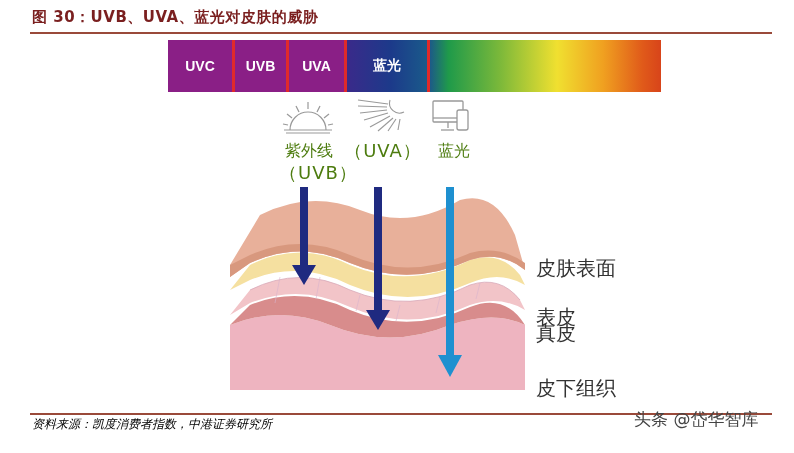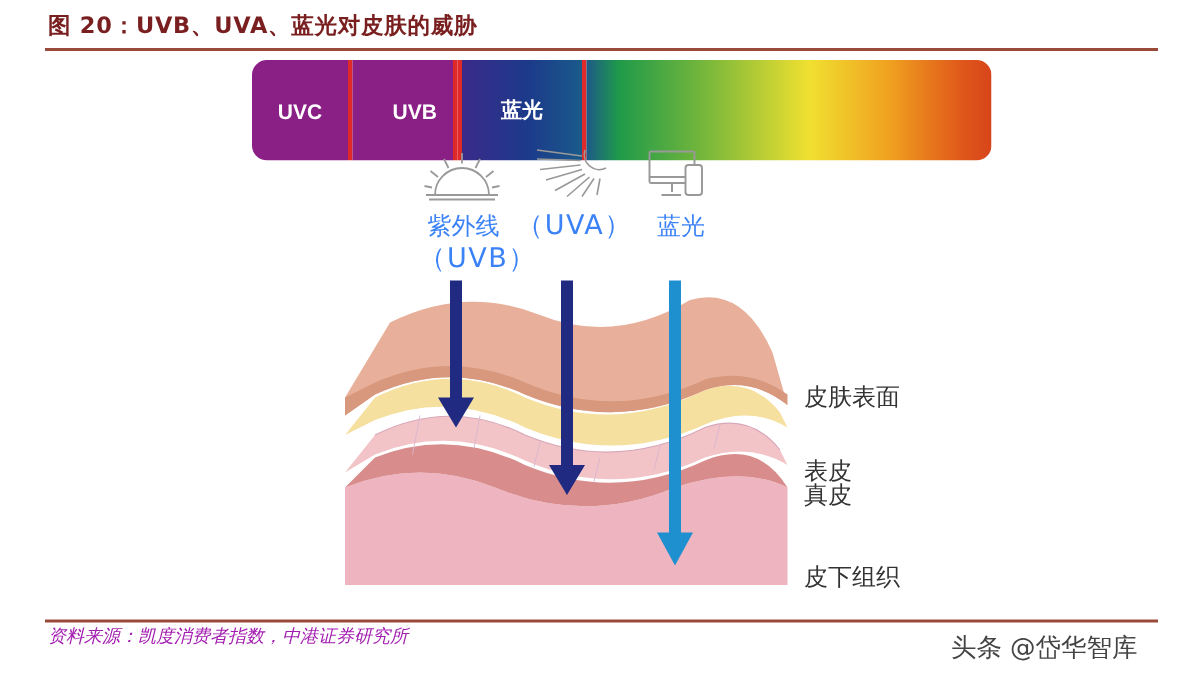--- a/index.html
+++ b/index.html
@@ -1,51 +1,54 @@
 <!DOCTYPE html>
 <html><head>
 <meta charset="utf-8">
 <style>
   html, body { margin:0; padding:0; background:#ffffff; }
   body { width:794px; height:453px; position:relative; overflow:hidden;
          font-family:"DejaVu Sans","Liberation Sans",sans-serif; }
   .title { position:absolute; left:32px; top:8px; font-size:15px; font-weight:bold;
            color:#7a1f1f; letter-spacing:0.5px; }
   .rule { position:absolute; left:30px; width:742px; height:2px; background:#9a4a3a; }
-  .spectrum { position:absolute; left:168px; top:40px; width:493px; height:67px;
-              display:flex; overflow:hidden;border-radius:10px; }
+  .spectrum { position:absolute; left:168px; top:40px; width:493px; height:52px;
+              display:flex; overflow:hidden; }
   .band { height:100%; display:flex; align-items:center; justify-content:center;
           color:#ffffff; font-weight:bold; font-size:14px;
           font-family:"Liberation Sans",sans-serif; position:relative; }
   .band.uv { background:#8a1f86; }
   .band.blue { background:linear-gradient(90deg,#3a2a8a 0%,#1c3a8a 55%,#1a5a8a 100%); }
   .band.visible { flex:1; background:linear-gradient(90deg,#1d5a88 0%,#1f9a4a 8%,#7ab83a 30%,#f0e030 55%,#f0a020 75%,#e05a1a 92%,#d8441a 100%); }
   .sep { width:3px; height:100%; background:#e02a2a; }
-  .icon-label { position:absolute; text-align:center; color:#3b82f6; font-size:16px; line-height:22px; }
+  .icon-label { position:absolute; text-align:center; color:#4d7c0f; font-size:16px; line-height:22px; }
   .icon-label .sub { font-size:18px; letter-spacing:1px; }
-  .layer-label { position:absolute; left:536px; font-size:16px; color:#333; }
-  .source { position:absolute; left:32px; top:416px; font-size:12px; font-style:italic; color:#a21caf;
+  .layer-label { position:absolute; left:536px; font-size:20px; color:#333; }
+  .source { position:absolute; left:32px; top:416px; font-size:12px; font-style:italic; color:#000000;
             font-family:"DejaVu Serif",serif; }
-  .watermark { position:absolute; left:634px; top:420px; font-size:17px; color:#444; }
+  .watermark { position:absolute; left:634px; top:408px; font-size:17px; color:#444; }
 </style>
 </head>
 <body>
 
-<div class="title">图 20：UVB、UVA、蓝光对皮肤的威胁</div>
+<div class="title">图 30：UVB、UVA、蓝光对皮肤的威胁</div>
 <div class="rule" style="top:32px;"></div>
 
 <div class="spectrum">
   <div class="band uv" style="width:64px;">
       <span>UVC</span>
     </div>
   <div class="sep"></div>
-  <div class="band uv" style="width:51px;padding-left:16px;">
+  <div class="band uv" style="width:51px;">
       <span>UVB</span>
     </div>
   <div class="sep"></div>
+  <div class="band uv" style="width:55px;">
+      <span>UVA</span>
+    </div>
   <div class="sep"></div>
   <div class="band blue" style="width:80px;">
       <span>蓝光</span>
     </div>
   <div class="sep"></div>
   <div class="band visible"></div>
 </div>
 
 <svg style="position:absolute;left:282px;top:100px;" width="52" height="34">
   <g stroke="#999" stroke-width="1.2" fill="none">

